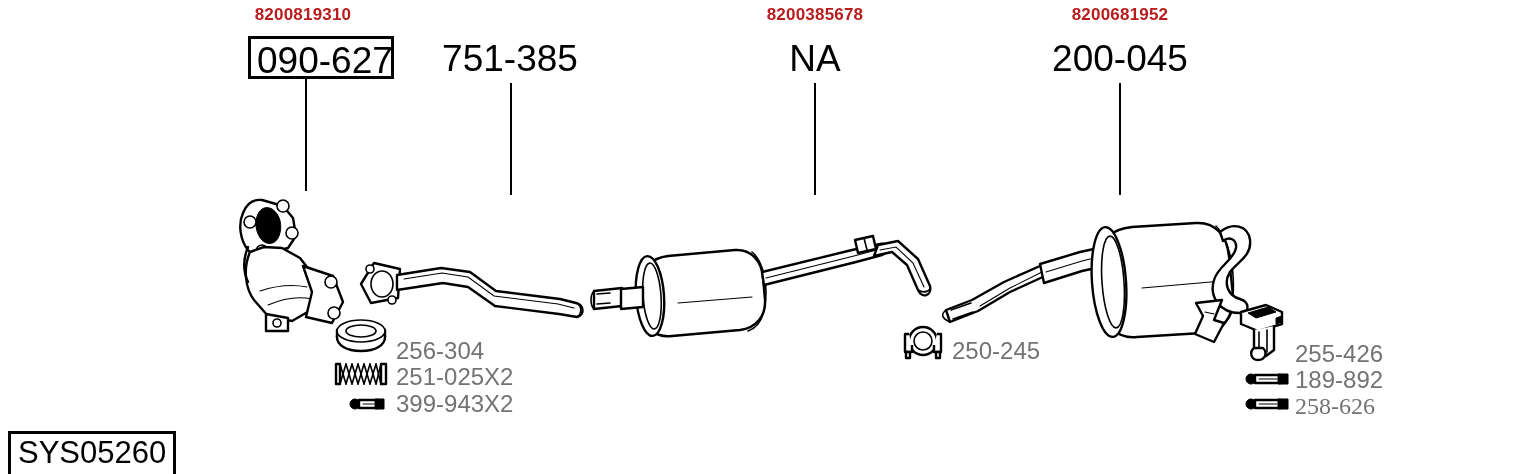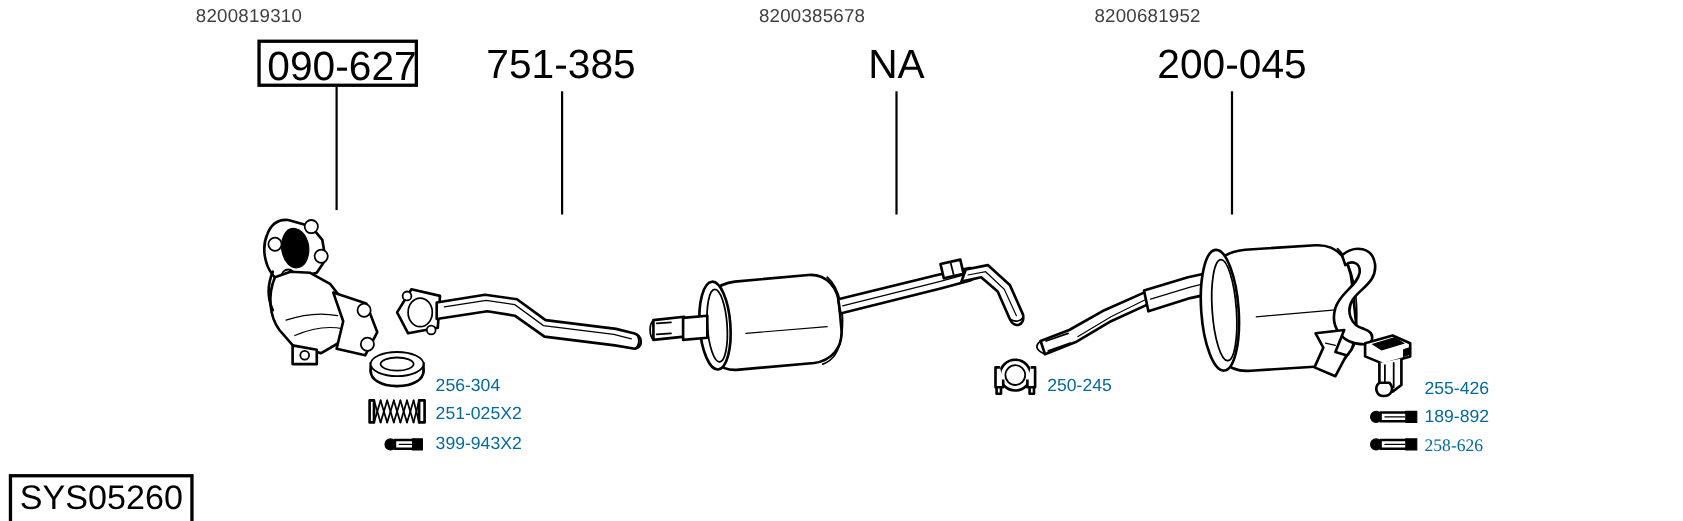--- a/index.html
+++ b/index.html
@@ -21,49 +21,51 @@
   }
   .abs { position: absolute; }
 
   
   .oem-num {
     position: absolute;
     font-size: 17px;
     line-height: 20px;
     letter-spacing: 0.2px;
     white-space: nowrap;
-    text-align: left;
-    color: #404040;
+    text-align: center;
+    color: #b91c1c;
+    font-weight: bold;
   }
   .ref-num {
     position: absolute;
     font-size: 37px;
     line-height: 44px;
     white-space: nowrap;
     text-align: center;
     color: #000;
   }
   .ref-num.boxed {
     border: 3px solid #000;
     padding: 0 6px 2px 6px;
     box-sizing: border-box;
+    margin-left: 14px;
   }
   .leader {
     position: absolute;
     width: 2px;
     background: #000;
   }
 
   
   .acc-label {
     position: absolute;
-    font-size: 16px;
+    font-size: 24px;
     line-height: 26px;
     white-space: nowrap;
-    color: #0369a1;
+    color: #737373;
   }
 
   
   #sys-code {
     position: absolute;
     left: 8px;
     top: 431px;
     border: 3px solid #000;
     padding: 1px 7px 3px 7px;
     font-size: 31px;

